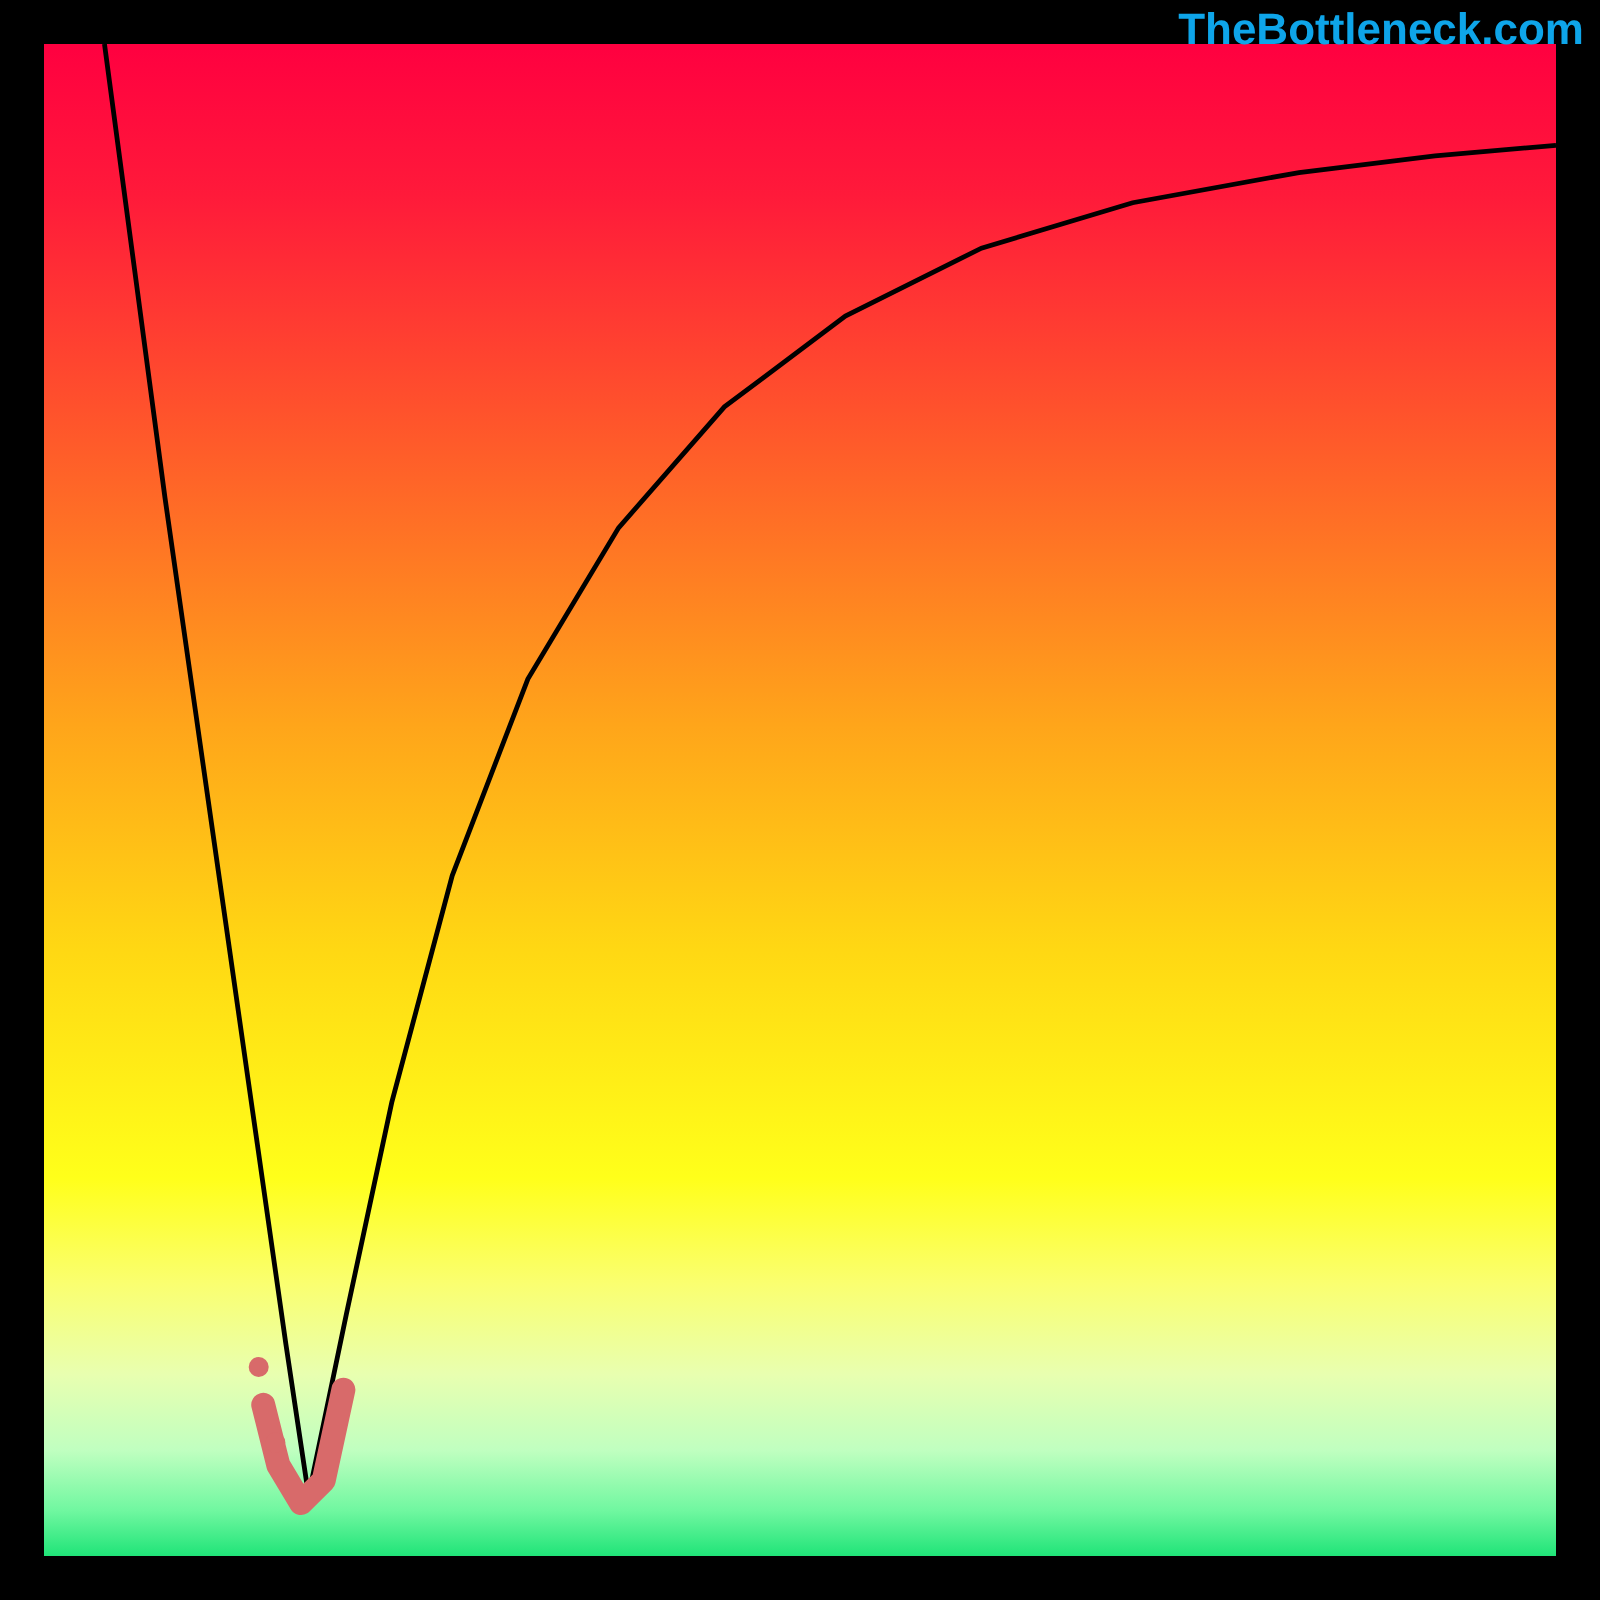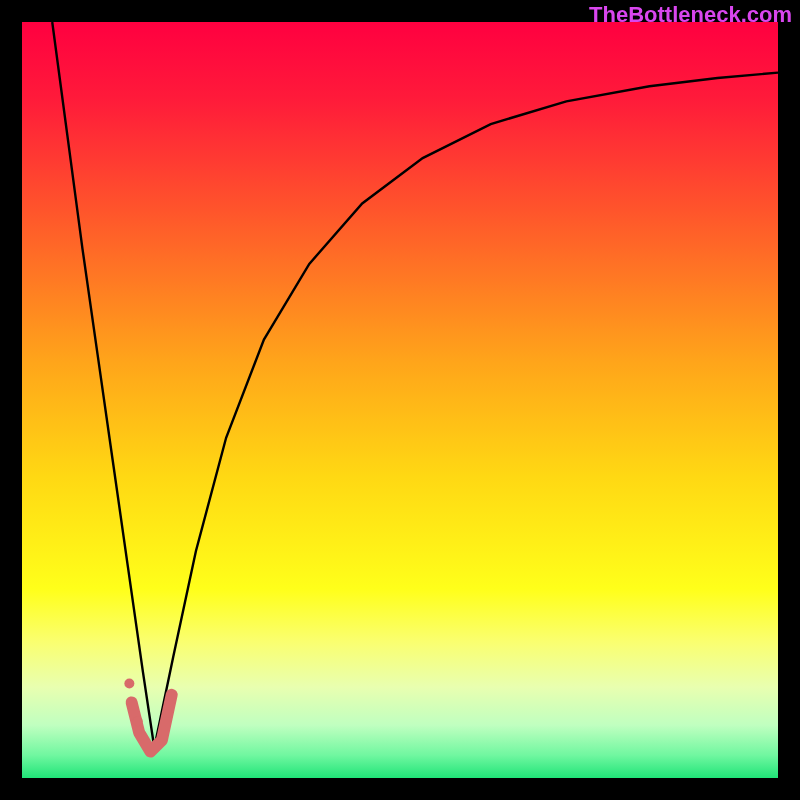--- a/index.html
+++ b/index.html
@@ -14,21 +14,21 @@
   .outer {
     position: relative;
     width: 800px;
     height: 800px;
     background: #000;
   }
   .watermark {
     position: absolute;
     top: 2px;
     right: 8px;
-    color: #d946ef;
+    color: #0ea5e9;
     font-size: 22px;
     font-weight: 600;
     z-index: 10;
   }
   .plot-area {
     position: absolute;
     left: 22px;
     top: 22px;
     width: 756px;
     height: 756px;

